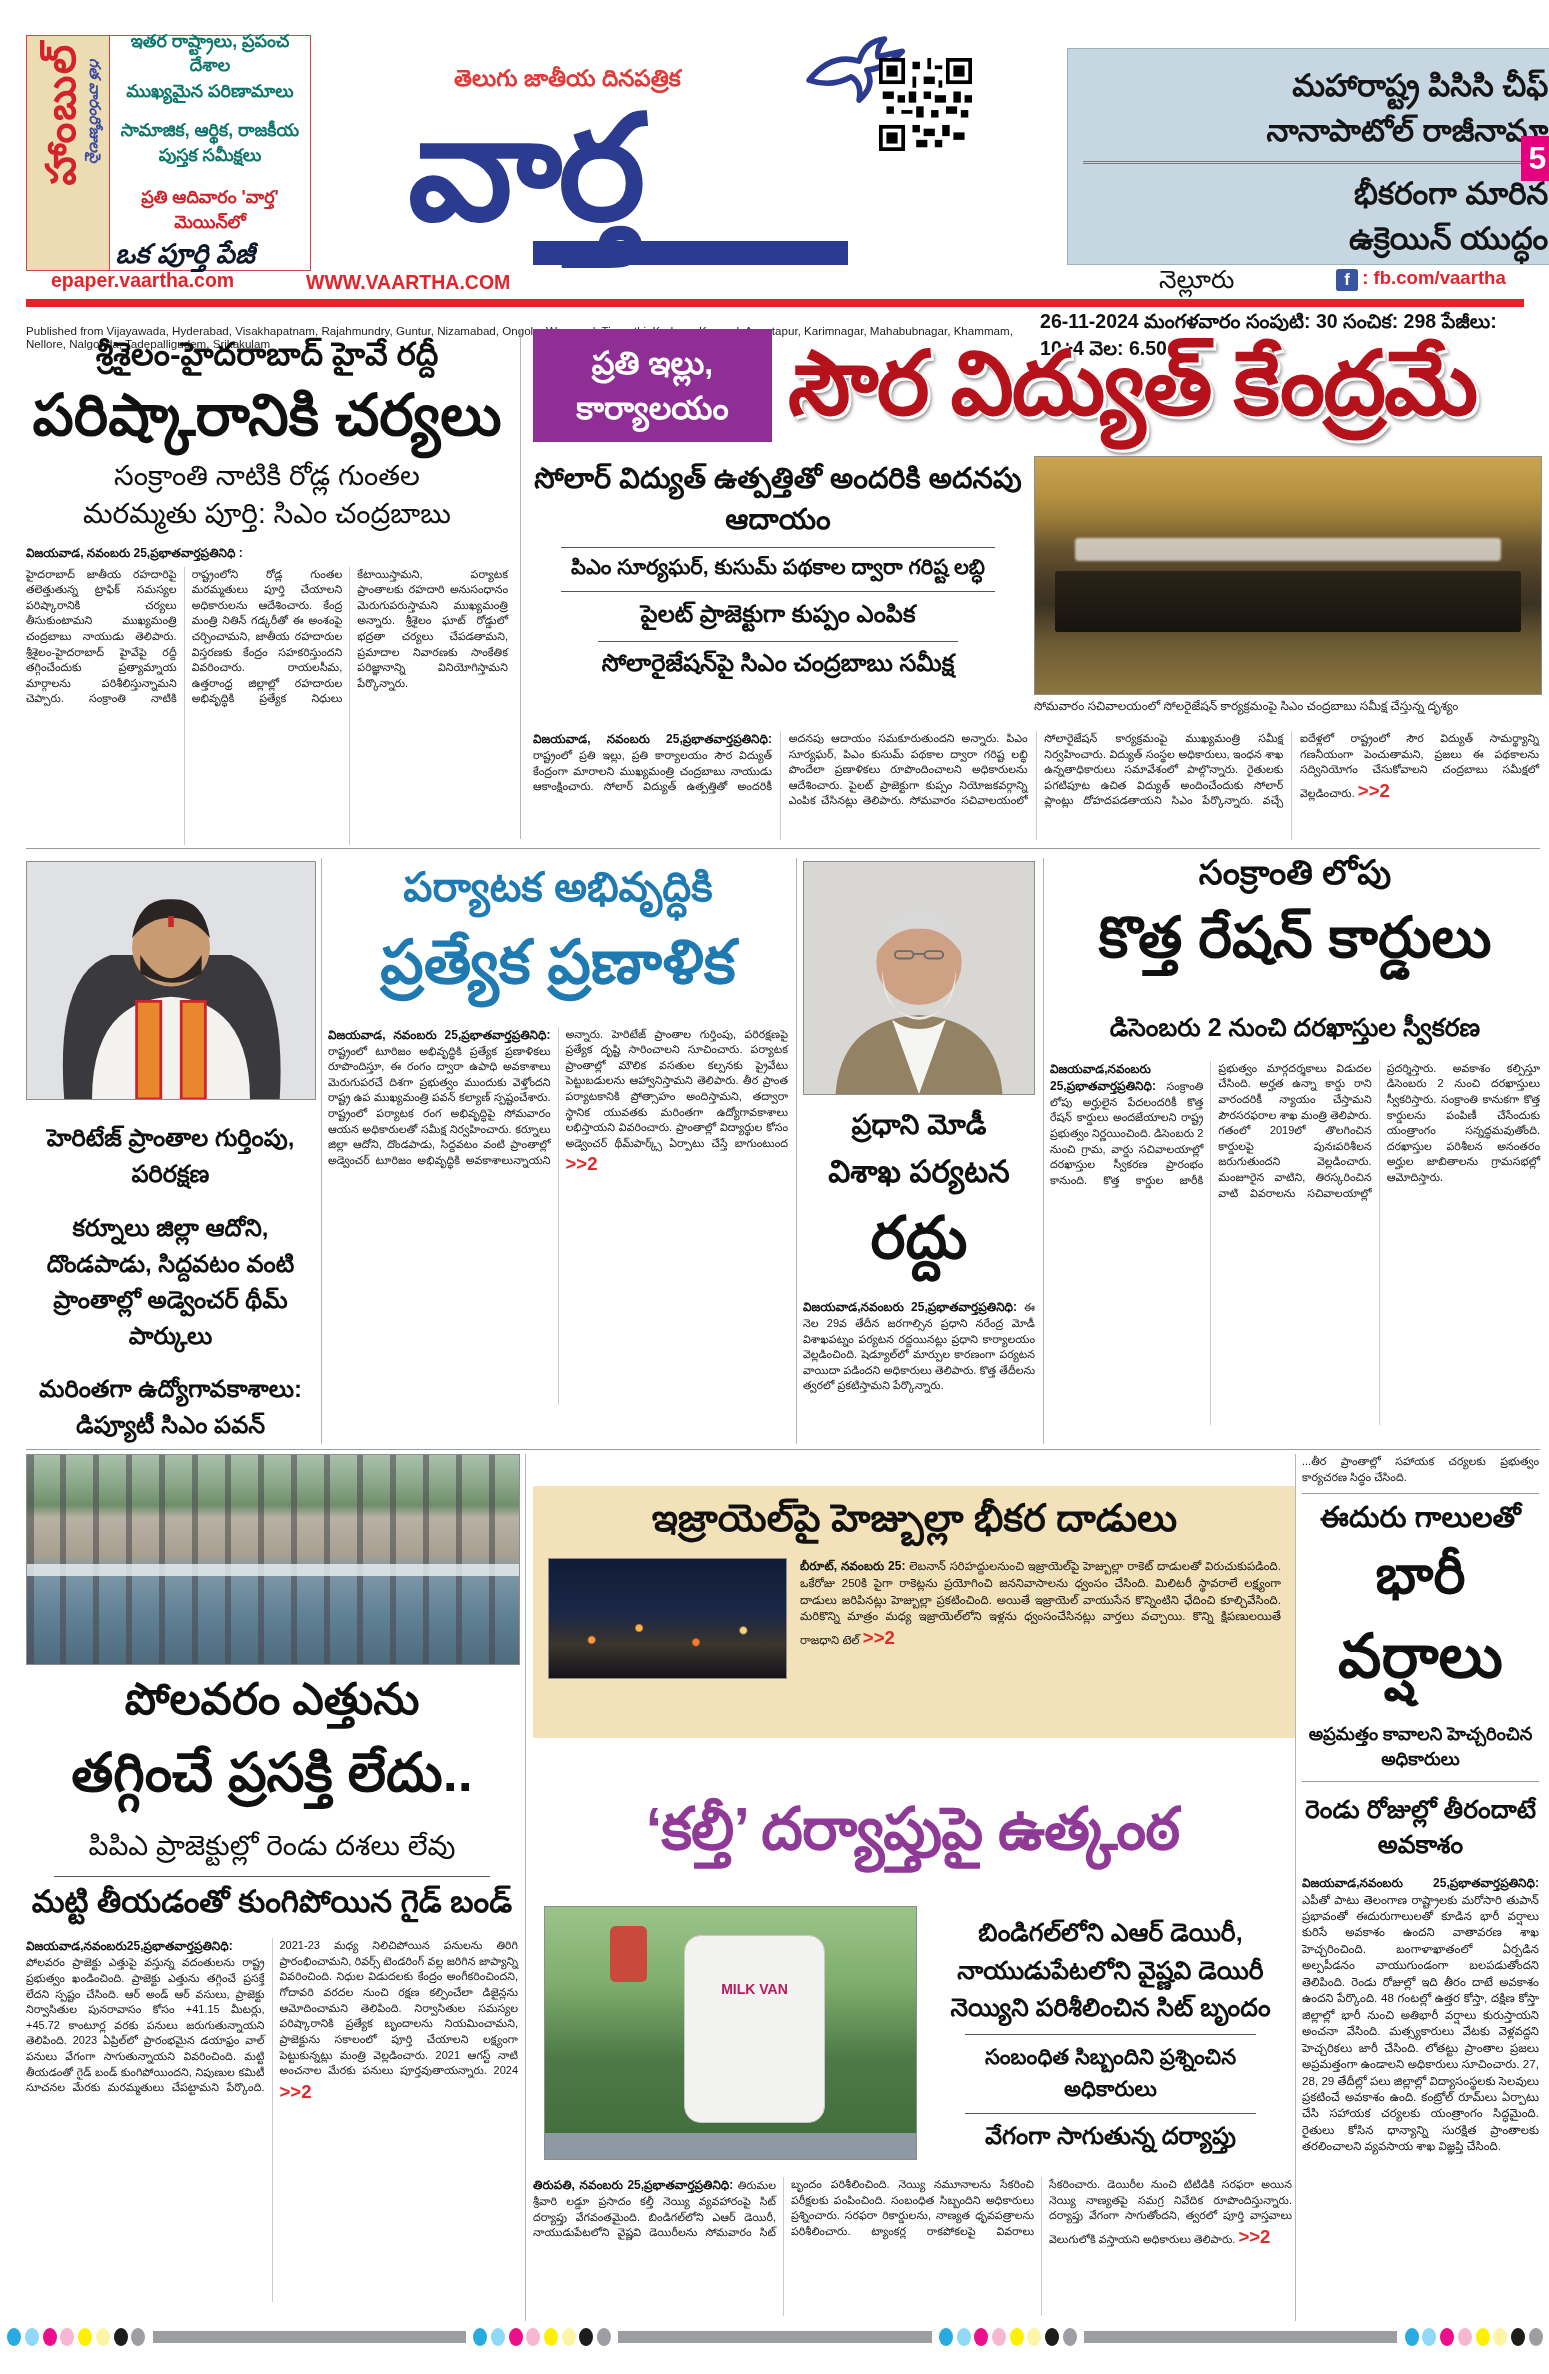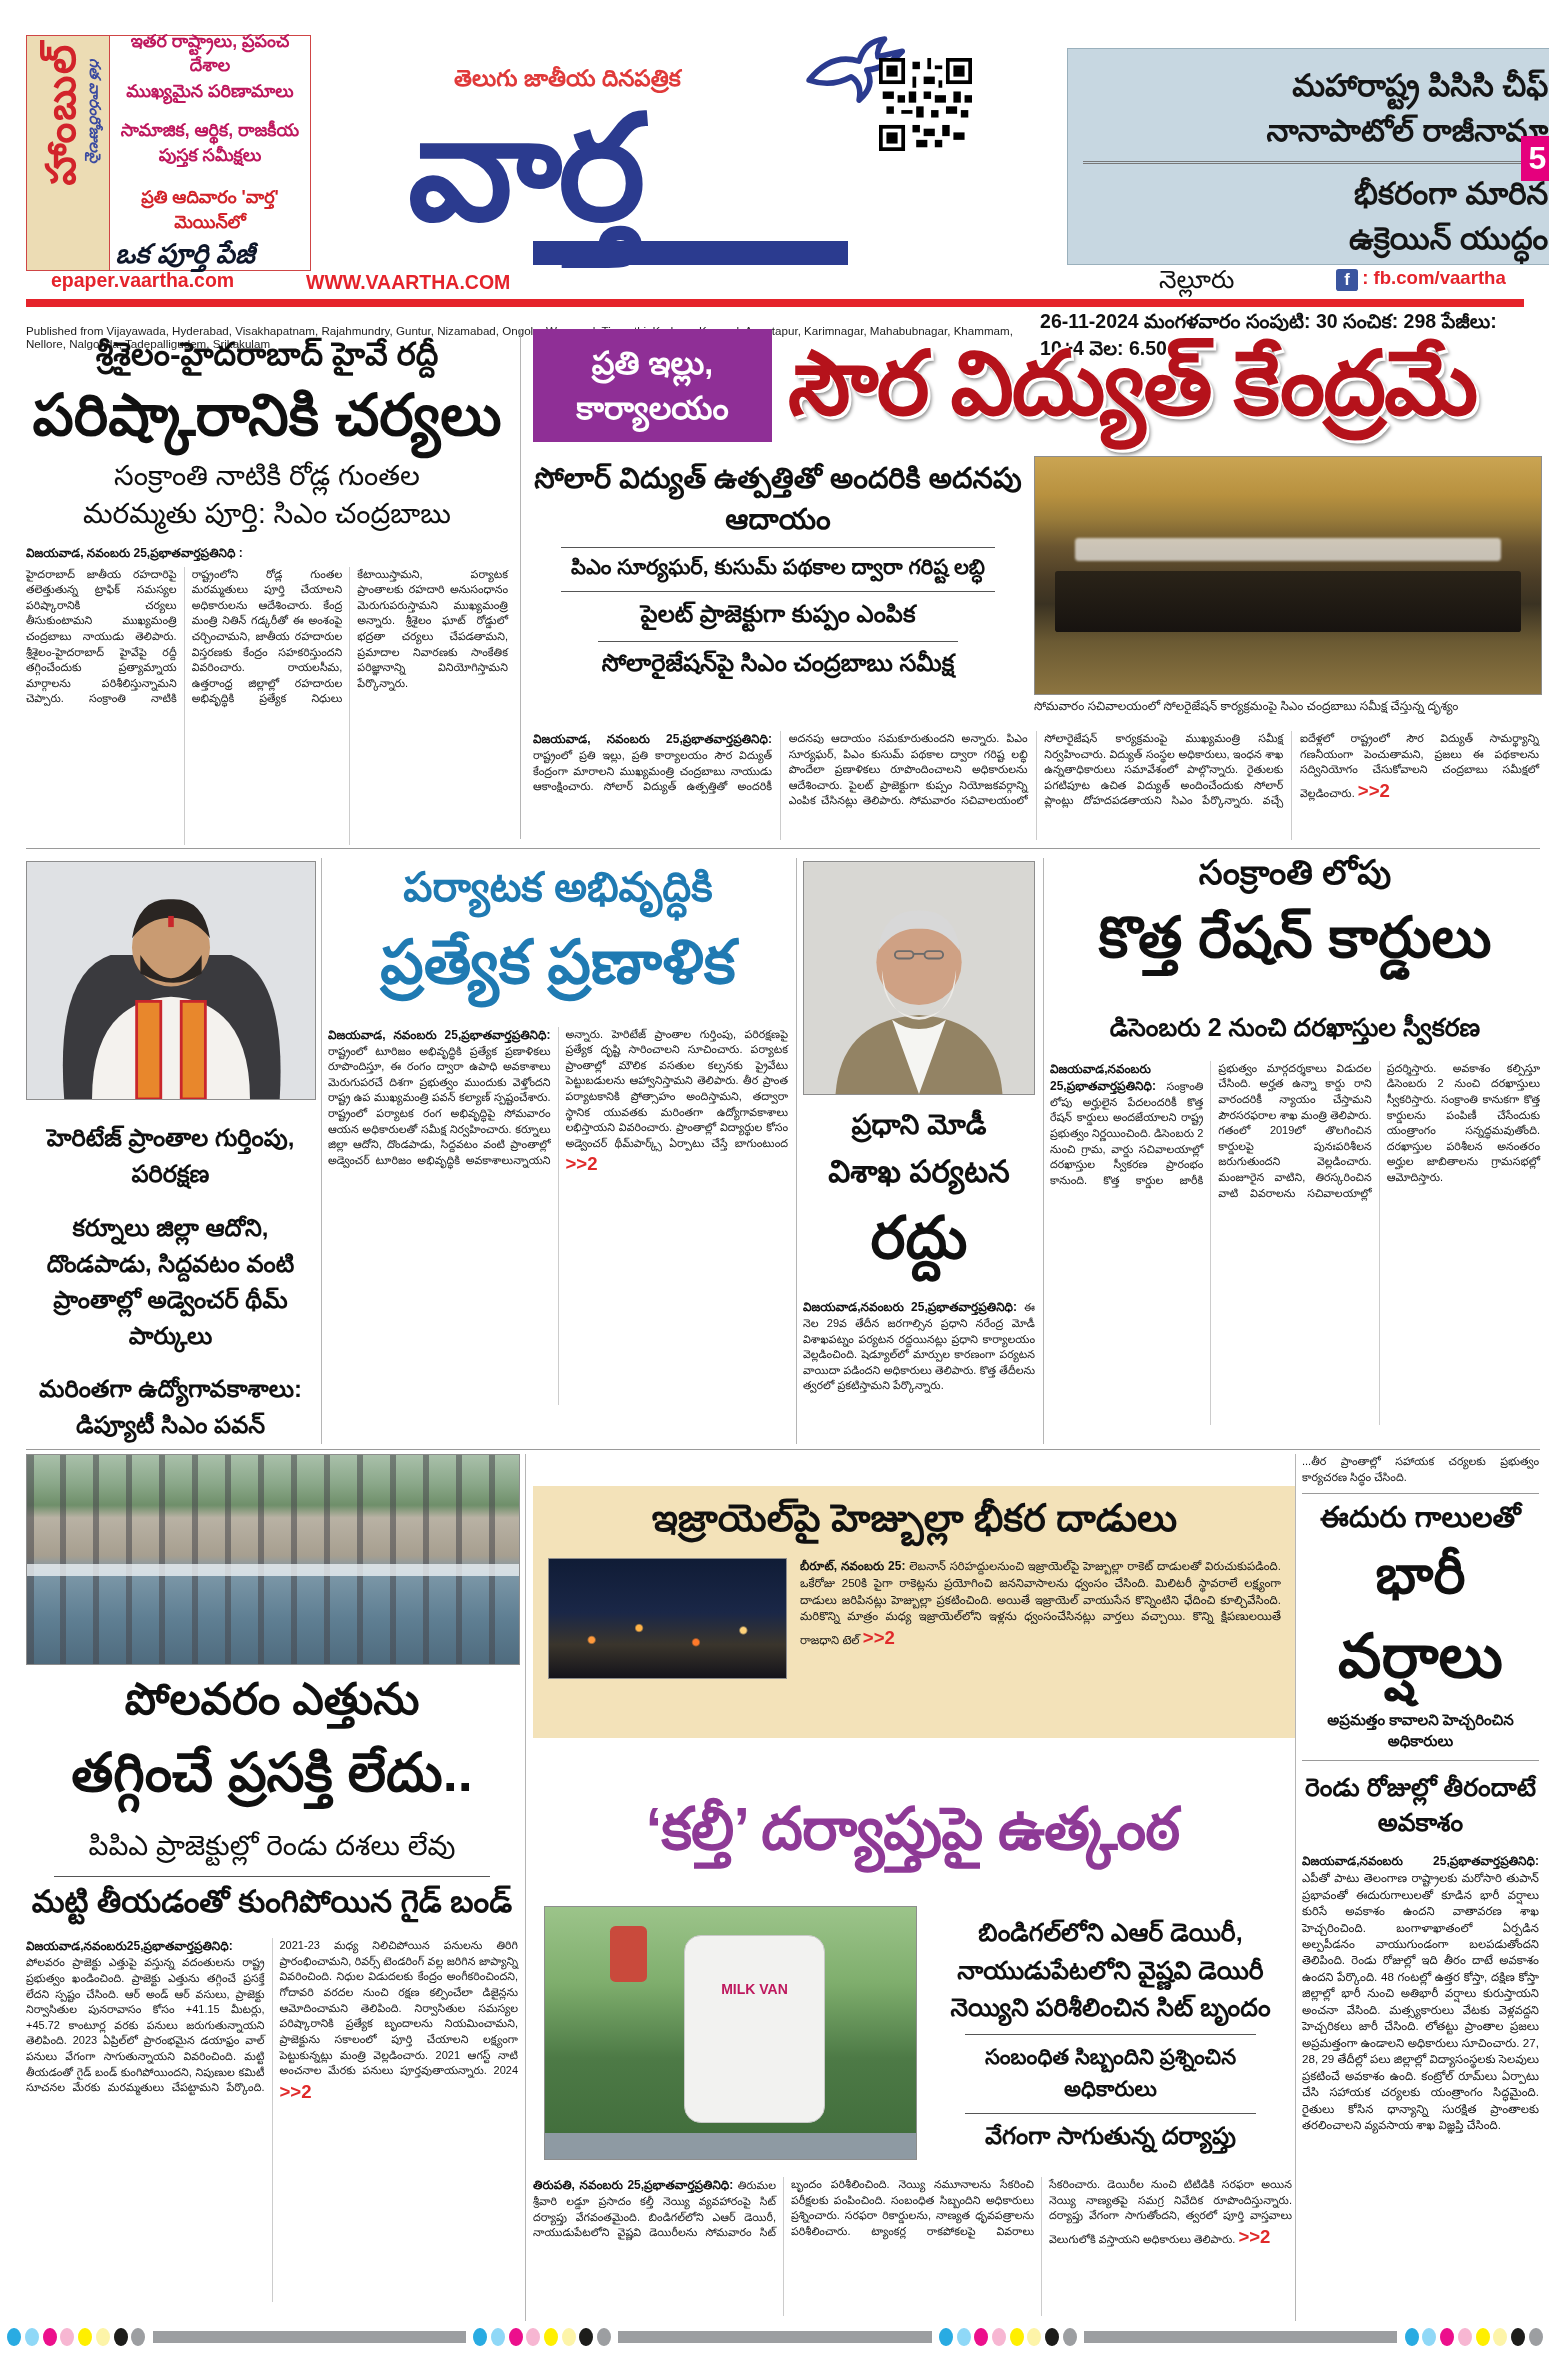--- a/index.html
+++ b/index.html
@@ -10,21 +10,21 @@
   .just{text-align:justify;}
 
   
   .promo-box{display:flex;border:1.9px solid #cf4545;background:#fff;}
   .promo-left{width:82px;background:#ecdcb4;border-right:1.9px solid #cf4545;position:relative;overflow:hidden;}
   .promo-vert{position:absolute;left:5.6px;top:7.4px;writing-mode:vertical-rl;transform:rotate(180deg);
               font-size:41px;font-weight:900;color:#d2232a;letter-spacing:1.9px;}
   .promo-script{position:absolute;right:3.7px;top:22px;writing-mode:vertical-rl;font-style:italic;
               font-size:15px;color:#3a4aa0;font-weight:bold;}
   .promo-right{flex:1;padding:9.3px 5.6px;display:flex;flex-direction:column;justify-content:center;gap:1.9px;}
-  .promo-g{color:#be185d;font-weight:bold;font-size:17.6px;line-height:1.35;text-align:center;}
+  .promo-g{color:#0f766e;font-weight:bold;font-size:17.6px;line-height:1.35;text-align:center;}
   .promo-r1{color:#d2232a;font-weight:bold;font-size:17.6px;text-align:center;margin-top:3.7px;}
   .promo-r2{color:#0f172a;font-weight:900;font-size:27px;font-style:italic;text-align:left;}
   .promo-rule{height:1.9px;background:#e8a7c0;margin:5.6px 22px;}
   .tagline{color:#e03a3a;font-size:23px;font-weight:bold;}
   .wordmark{font-size:147px;line-height:1;color:#2b3b8f;font-weight:900;letter-spacing:-3.7px;}
   .logo-bar{position:absolute;left:125px;top:204px;width:315px;height:24px;background:#2b3b8f;}
   .topnews{background:#c7d7e1;border:0.9px solid #9ab0bc;padding:15px 9.3px 9.3px;position:relative;}
   .topnews .l{font-size:31px;font-weight:bold;text-align:right;line-height:1.45;color:#151515;}
   .topnews-div{border-top:3.7px double #777;margin:7.4px 5.6px;}
   .badge5{position:absolute;right:3.7px;top:87px;width:33px;height:45px;background:#e5007d;color:#fff;
@@ -338,21 +338,21 @@
       <span class="jump">&gt;&gt;2</span>
     </div>
   </div>
 
   <div class="abs" style="left:1302px;top:1454px;width:237px;">
     <div class="body just">...తీర ప్రాంతాల్లో సహాయక చర్యలకు ప్రభుత్వం కార్యచరణ సిద్ధం చేసింది.</div>
     <div class="hline" style="margin:7.4px 0;"></div>
     <div class="ctr" style="font-size:29px;font-weight:bold;margin-top:3.7px;">ఈదురు గాలులతో</div>
     <div class="ctr" style="font-size:54px;font-weight:900;margin-top:1.9px;">భారీ</div>
     <div class="ctr" style="font-size:61px;font-weight:900;margin-top:1.9px;">వర్షాలు</div>
-    <div class="ctr" style="font-size:15px;font-weight:bold;line-height:1.4;margin-top:3px;">అప్రమత్తం కావాలని హెచ్చరించిన అధికారులు</div>
+    <div class="ctr" style="font-size:18px;font-weight:bold;line-height:1.4;margin-top:16px;">అప్రమత్తం కావాలని హెచ్చరించిన అధికారులు</div>
     <div class="hline" style="margin:9.3px 0;"></div>
     <div class="ctr" style="font-size:25px;font-weight:bold;line-height:1.4;">రెండు రోజుల్లో తీరందాటే అవకాశం</div>
     <div class="body just" style="margin-top:13px;font-size:11.6px;">
       <span class="dl">విజయవాడ,నవంబరు 25,ప్రభాతవార్తప్రతినిధి:</span>
       <span>ఎపీతో పాటు తెలంగాణ రాష్ట్రాలకు మరోసారి తుపాన్ ప్రభావంతో ఈదురుగాలులతో కూడిన భారీ వర్షాలు కురిసే అవకాశం ఉందని వాతావరణ శాఖ హెచ్చరించింది. బంగాళాఖాతంలో ఏర్పడిన అల్పపీడనం వాయుగుండంగా బలపడుతోందని తెలిపింది. రెండు రోజుల్లో ఇది తీరం దాటే అవకాశం ఉందని పేర్కొంది. 48 గంటల్లో ఉత్తర కోస్తా, దక్షిణ కోస్తా జిల్లాల్లో భారీ నుంచి అతిభారీ వర్షాలు కురుస్తాయని అంచనా వేసింది. మత్స్యకారులు వేటకు వెళ్లవద్దని హెచ్చరికలు జారీ చేసింది. లోతట్టు ప్రాంతాల ప్రజలు అప్రమత్తంగా ఉండాలని అధికారులు సూచించారు. 27, 28, 29 తేదీల్లో పలు జిల్లాల్లో విద్యాసంస్థలకు సెలవులు ప్రకటించే అవకాశం ఉంది. కంట్రోల్ రూమ్‌లు ఏర్పాటు చేసి సహాయక చర్యలకు యంత్రాంగం సిద్ధమైంది. రైతులు కోసిన ధాన్యాన్ని సురక్షిత ప్రాంతాలకు తరలించాలని వ్యవసాయ శాఖ విజ్ఞప్తి చేసింది.</span>
     </div>
   </div>
 
   <div class="abs vline" style="left:525px;top:1454px;height:867px;"></div>
   <div class="abs vline" style="left:1295px;top:1454px;height:867px;"></div>

